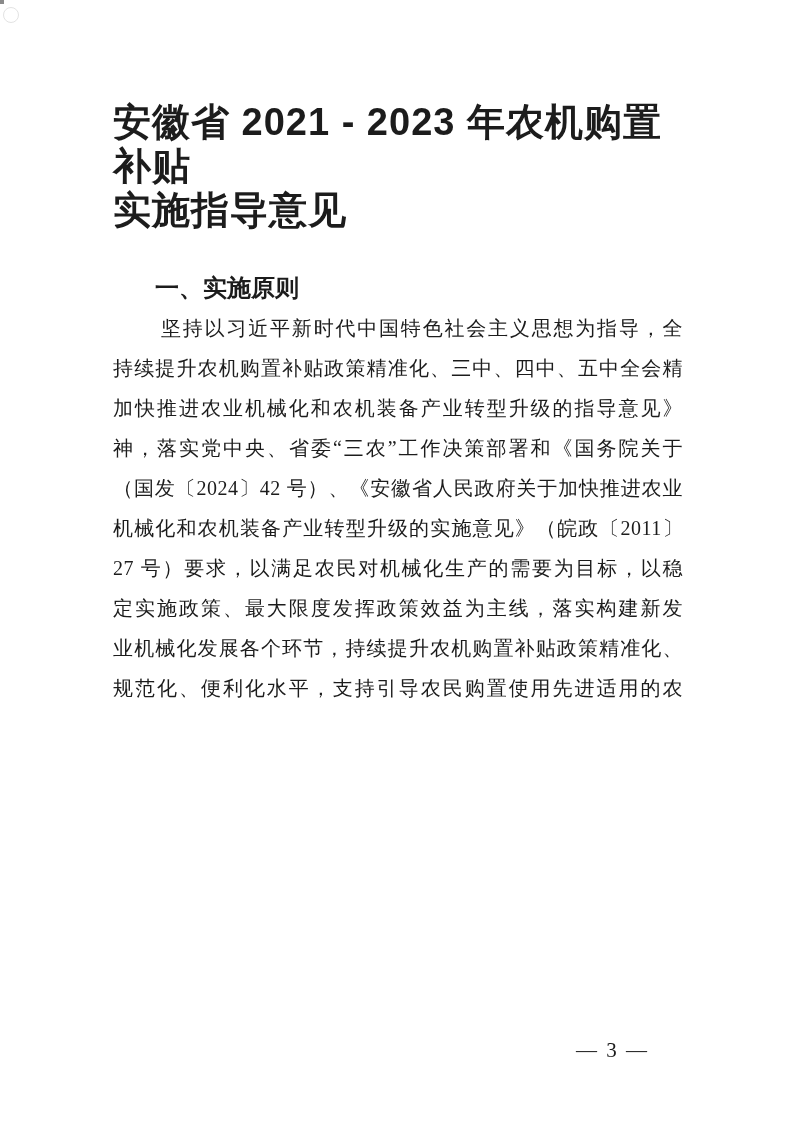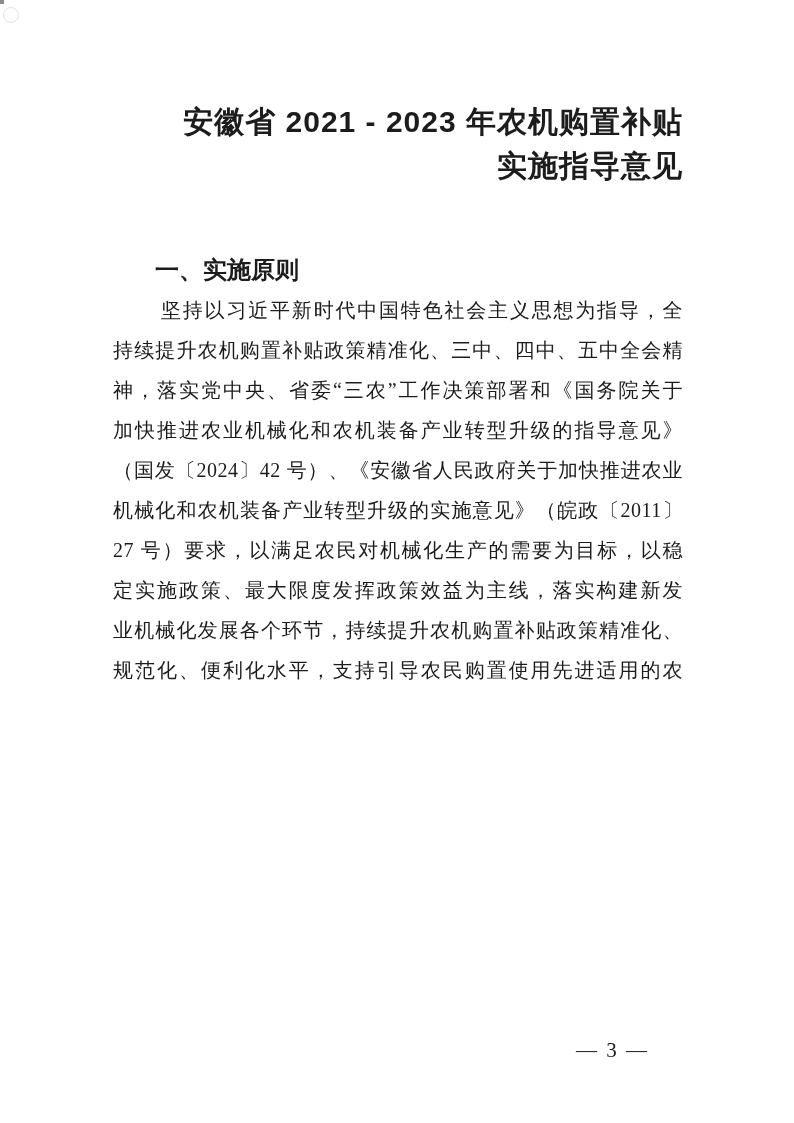--- a/index.html
+++ b/index.html
@@ -34,37 +34,37 @@
     border-radius: 50%;
   }
   .content {
     position: absolute;
     left: 113px;
     top: 0;
     width: 570px;
   }
   .doc-title {
     margin: 100px 0 0 0;
-    text-align: right;
+    text-align: left;
     font-family: "Liberation Sans", "DejaVu Sans", sans-serif;
     font-weight: bold;
-    font-size: 30px;
+    font-size: 38px;
     line-height: 44px;
     letter-spacing: 1px;
   }
   .section-heading {
     margin: 0;
     padding-left: 42px;
     font-family: "Liberation Sans", "DejaVu Sans", sans-serif;
     font-weight: bold;
     font-size: 24px;
     line-height: 40px;
   }
   .section-heading.first {
-    margin-top: 62px;
+    margin-top: 36px;
   }
   .para {
     margin: 0;
   }
   .line {
     font-size: 20px;
     line-height: 40px;
     text-align: justify;
     text-align-last: justify;
     text-justify: inter-character;
@@ -95,22 +95,22 @@
     <h1 class="doc-title">
       <span>安徽省 2021 - 2023 年农机购置补贴</span><br>
       <span>实施指导意见</span>
     </h1>
 
     <h2 class="section-heading first">一、实施原则</h2>
 
     <div class="para">
       <div class="line indent">坚持以习近平新时代中国特色社会主义思想为指导，全</div>
       <div class="line">持续提升农机购置补贴政策精准化、三中、四中、五中全会精</div>
+      <div class="line">加快推进农业机械化和农机装备产业转型升级的指导意见》</div>
       <div class="line">神，落实党中央、省委“三农”工作决策部署和《国务院关于</div>
-      <div class="line">加快推进农业机械化和农机装备产业转型升级的指导意见》</div>
       <div class="line">（国发〔2024〕42 号）、《安徽省人民政府关于加快推进农业</div>
       <div class="line">机械化和农机装备产业转型升级的实施意见》（皖政〔2011〕</div>
       <div class="line">27 号）要求，以满足农民对机械化生产的需要为目标，以稳</div>
       <div class="line">定实施政策、最大限度发挥政策效益为主线，落实构建新发</div>
       <div class="line">业机械化发展各个环节，持续提升农机购置补贴政策精准化、</div>
       <div class="line">规范化、便利化水平，支持引导农民购置使用先进适用的农</div>
 
     </div>
 
   </div>

